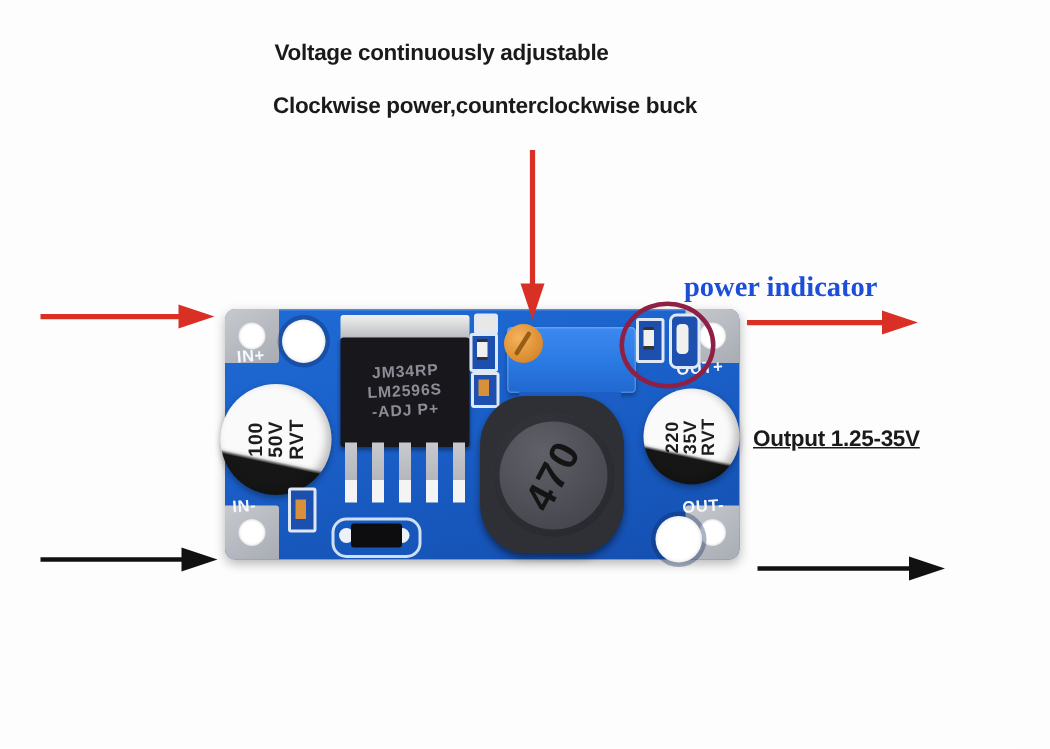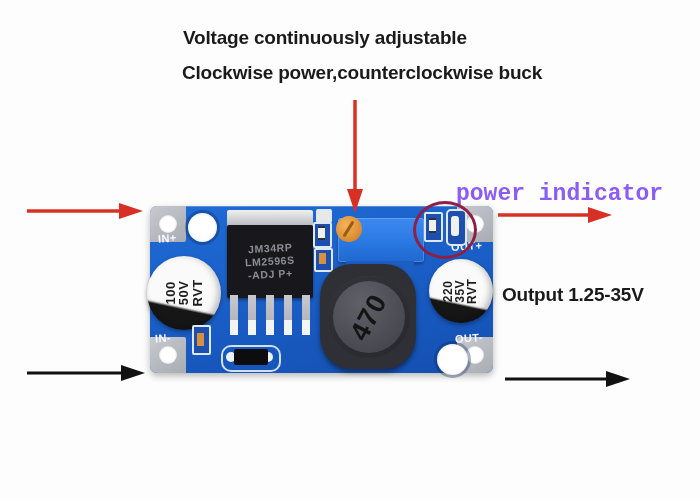--- a/index.html
+++ b/index.html
@@ -1,22 +1,22 @@
 <!DOCTYPE html>
 <html><head>
 <meta charset="utf-8">
 <style>
   html,body{margin:0;padding:0;background:#ffffff;}
   #canvas{
     position:relative;width:700px;height:499px;background:#fdfdfd;
     font-family:"Liberation Sans",sans-serif;overflow:hidden;
   }
   .abs{position:absolute;}
-  .ann{color:#1a1a1a;font-weight:bold;font-size:19px;letter-spacing:-0.2px;white-space:nowrap;text-align:right;}
-  .ann-red{color:#8b5cf6;font-family:Liberation Mono, monospace;font-weight:bold;font-size:23px;white-space:nowrap;}
+  .ann{color:#1a1a1a;font-weight:bold;font-size:15px;letter-spacing:-0.2px;white-space:nowrap;text-align:right;}
+  .ann-red{color:#1d4ed8;font-family:Liberation Serif, serif;font-weight:bold;font-size:19px;white-space:nowrap;}
 
   
   #board{
     left:150px;top:206px;width:343px;height:167px;
     background:linear-gradient(168deg,#1f6bd6 0%,#1a5fc8 45%,#144fb0 100%);
     border-radius:7px;box-shadow:0 3px 7px rgba(0,0,0,.28), inset 0 1px 0 rgba(255,255,255,.25);
   }
   .pad{background:linear-gradient(145deg,#c6cacf,#a8acb3);width:36px;height:36px;}
   .pad .hole{position:absolute;left:9px;top:9px;width:18px;height:18px;border-radius:50%;
     background:#ffffff;box-shadow:inset 0 0 2px rgba(0,0,0,.25);}
@@ -65,21 +65,21 @@
 </style>
 </head>
 <body>
 
 <div id="canvas">
 
   <div class="abs ann" style="left:183px;top:27px;">Voltage continuously adjustable</div>
   <div class="abs ann" style="left:182px;top:62px;">Clockwise power,counterclockwise buck</div>
   <div class="abs ann-red" style="left:456px;top:181px;">power indicator</div>
 
-  <div class="abs ann" style="left:502px;top:284px;">Output 1.25-35V</div>
+  <div class="abs ann" style="left:502px;top:284px;text-decoration:underline;">Output 1.25-35V</div>
 
 
   <div id="board" class="abs">
 
     <div class="abs pad" style="left:0;top:0;border-radius:7px 0 2px 0;">
         <span class="hole"></span>
       </div>
     <div class="abs pad" style="left:307px;top:0;border-radius:0 7px 0 2px;">
         <span class="hole"></span>
       </div>

